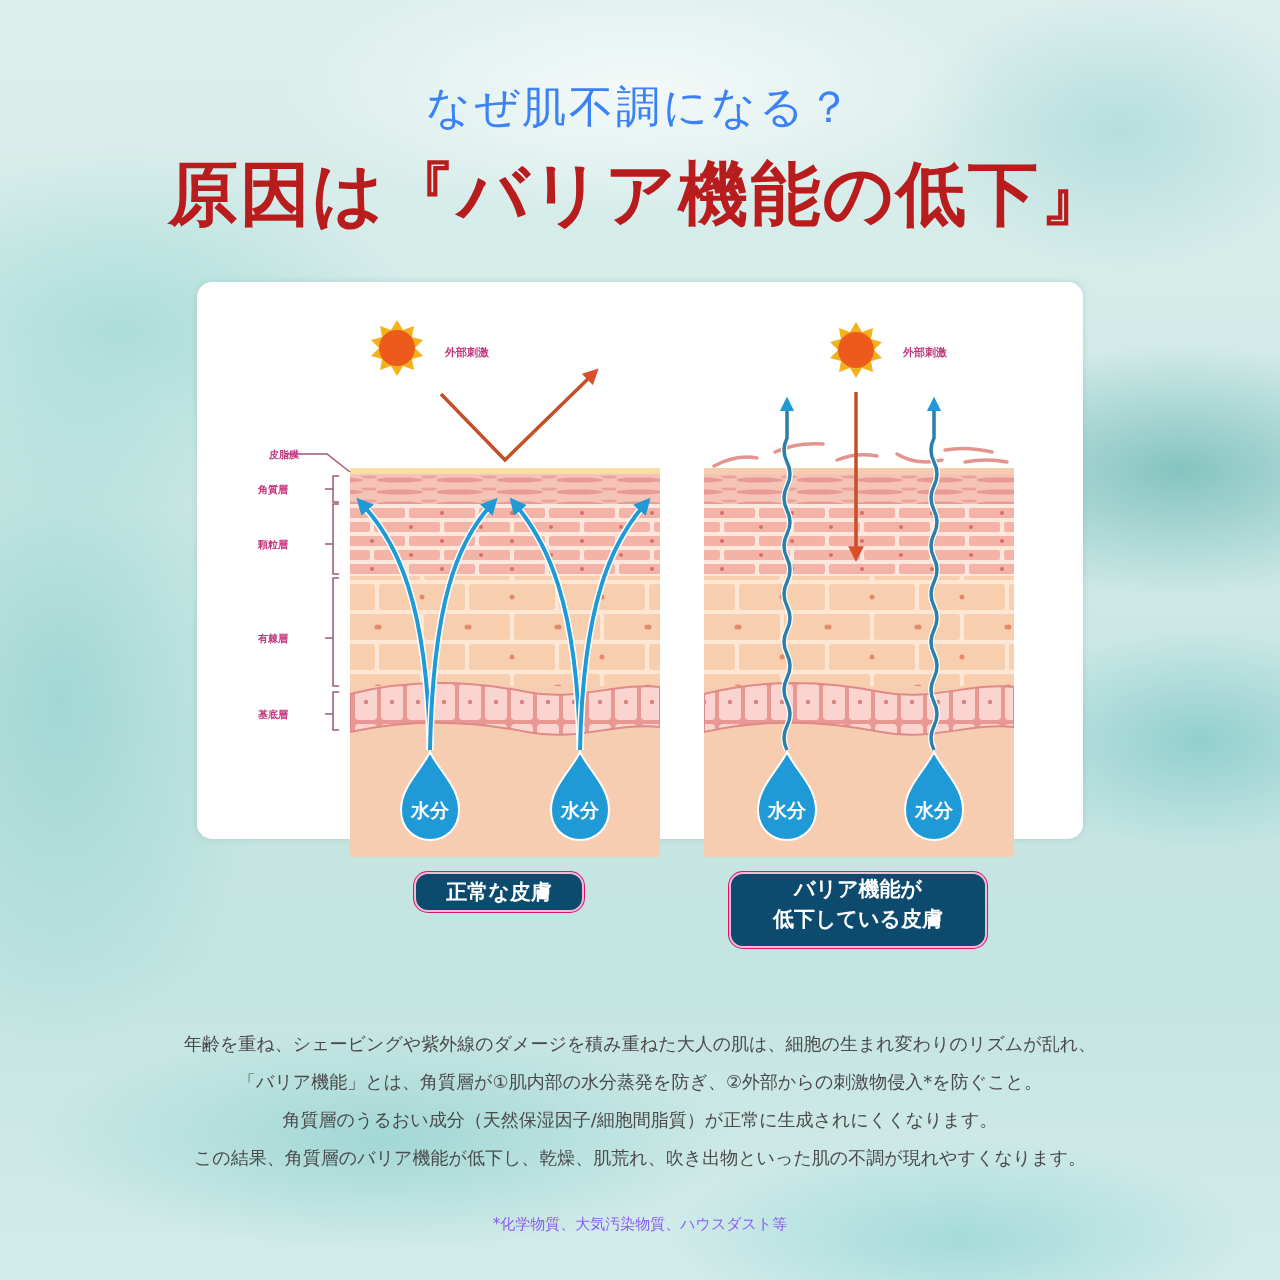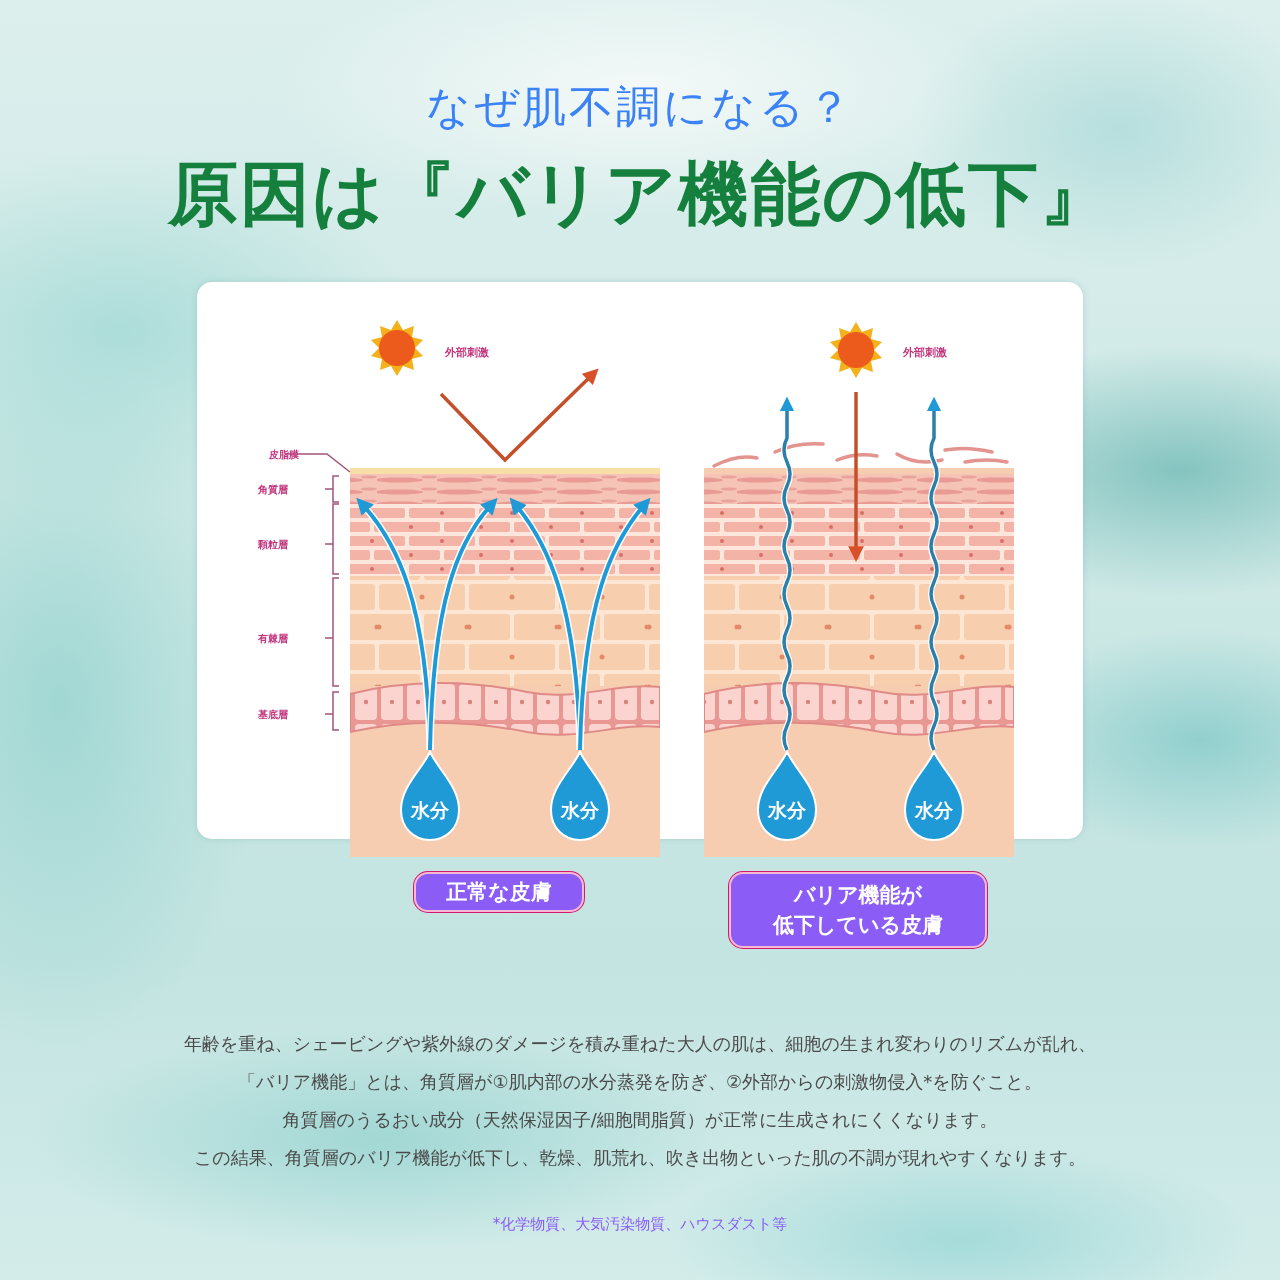--- a/index.html
+++ b/index.html
@@ -19,21 +19,21 @@
       linear-gradient(180deg, #dcefed 0%, #cfe9e6 40%, #c3e4e1 75%, #d3ecea 100%);
   }
 
   .subtitle {
     position: absolute; left: 0; right: 0; top: 58px;
     text-align: center; font-size: 44px; color: #3b82f6;
     letter-spacing: 3px; font-weight: 300; margin-top: 20px;
   }
   .headline {
     position: absolute; left: 0; right: 0; top: 148px;
-    text-align: center; font-size: 70px; color: #15803d;
+    text-align: center; font-size: 70px; color: #b91c1c;
     font-family: Liberation Serif, serif;
     letter-spacing: 2px;
   }
 
   .card {
     position: absolute; left: 197px; top: 282px; width: 886px; height: 557px;
     background: #ffffff; border-radius: 15px;
     box-shadow: 0 0 6px rgba(120,170,165,0.35);
   }
   .card svg { position: absolute; left: 0; top: 0; }
@@ -43,26 +43,26 @@
   }
   .stim-label {
     position: absolute; font-size: 11px; color: #c2367e; font-weight: bold;
   }
   .drop-label {
     position: absolute; width: 60px; text-align: center;
     color: #ffffff; font-size: 19px; font-weight: bold;
   }
 
   .badge {
-    position: absolute; background: #8b5cf6; color: #ffffff;
+    position: absolute; background: #0c4a6e; color: #ffffff;
     border-radius: 14px; font-weight: bold; text-align: center;
     border: 2px solid #f5b9d4; box-shadow: 0 0 0 1px #d4176f;
   }
   .badge-normal { left: 217px; top: 590px; width: 170px; height: 40px; font-size: 21px; line-height: 36px; }
-  .badge-damaged { left: 532px; top: 590px; width: 258px; height: 76px; font-size: 21px; line-height: 30px; padding-top: 6px; }
+  .badge-damaged { left: 532px; top: 590px; width: 258px; height: 76px; font-size: 21px; line-height: 30px; }
 
   .explain {
     position: absolute; left: 0; right: 0; top: 1025px;
     text-align: center; font-size: 18px; color: #4a4a4a; line-height: 38px;
   }
   .explain p { white-space: nowrap; }
   .footnote {
     position: absolute; left: 0; right: 0; top: 1215px;
     text-align: center; font-size: 15px; color: #8b5cf6;
   }

